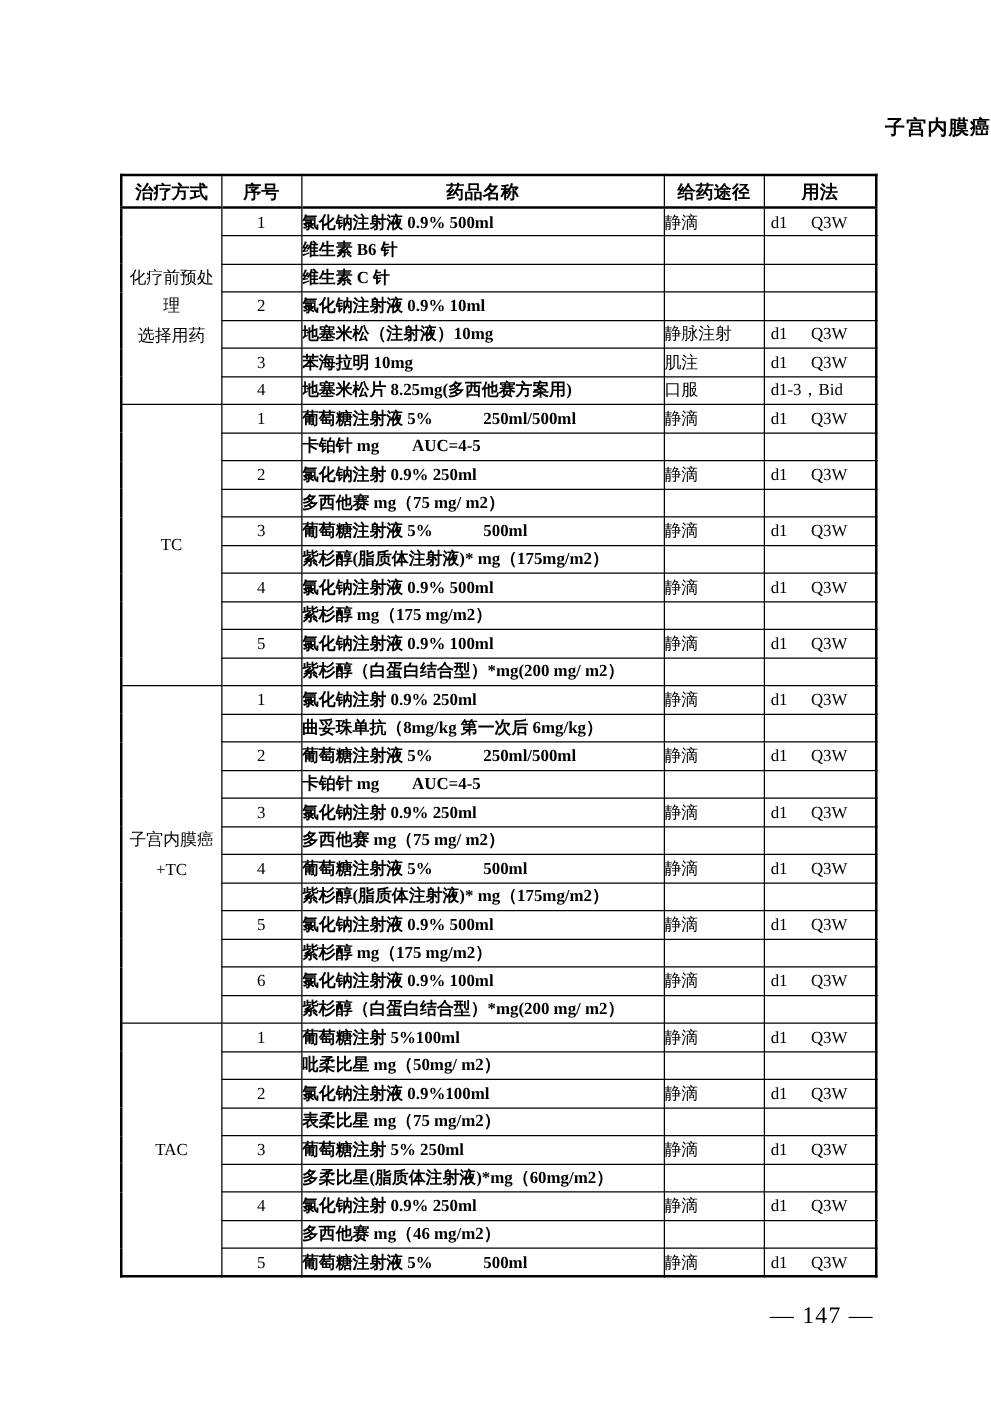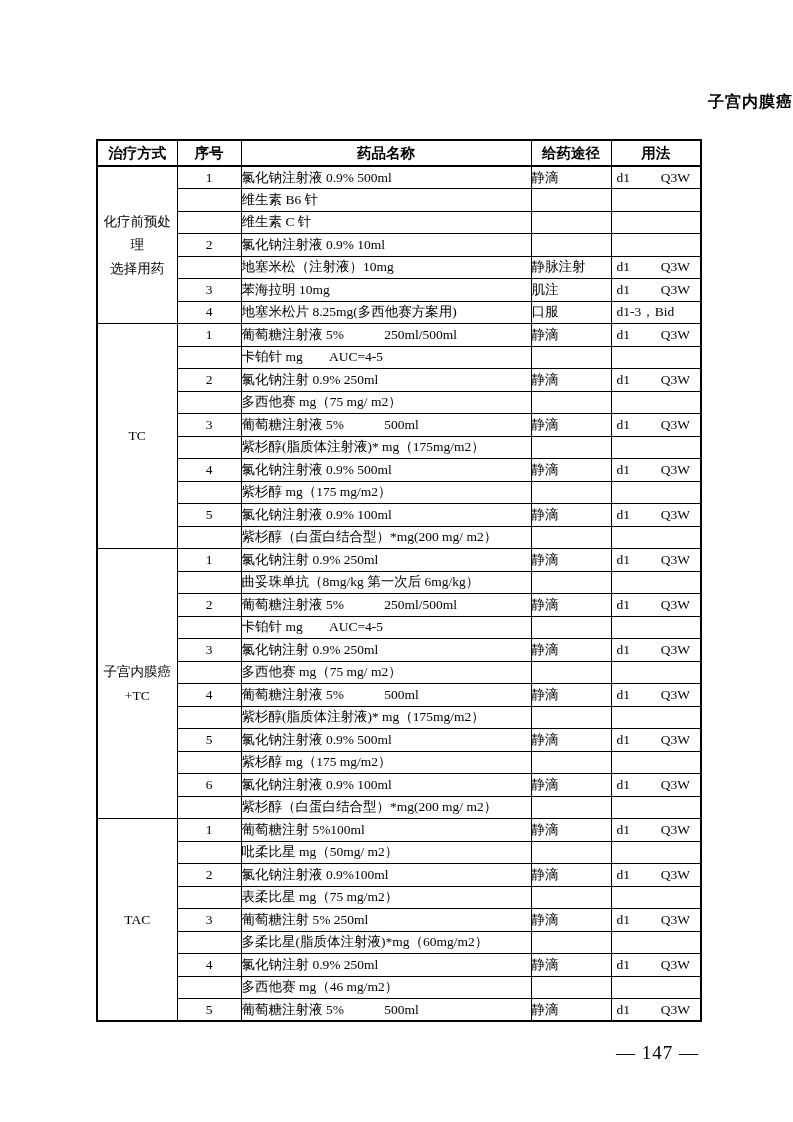--- a/index.html
+++ b/index.html
@@ -48,27 +48,28 @@
   .drug-table td { font-size: 13.5px; }
   .treatment-cell {
     text-align: center;
     line-height: 1.75;
     margin-top: 13px;
   }
   .no-cell { text-align: center; }
   .drug-cell {
     padding-left: 5px;
     white-space: pre;
+    font-weight: bold;
   }
   .route-cell { padding-left: 4px; }
   .usage-wrap {
     display: flex;
     justify-content: space-between;
     align-items: center;
-    padding: 0 10px 0 5px;
+    padding: 0 22px 0 5px;
   }
   .page-number {
     position: absolute;
     top: 1042px;
     left: 616px;
     font-size: 19px;
     letter-spacing: 1px;
   }
 </style>
 </head>

